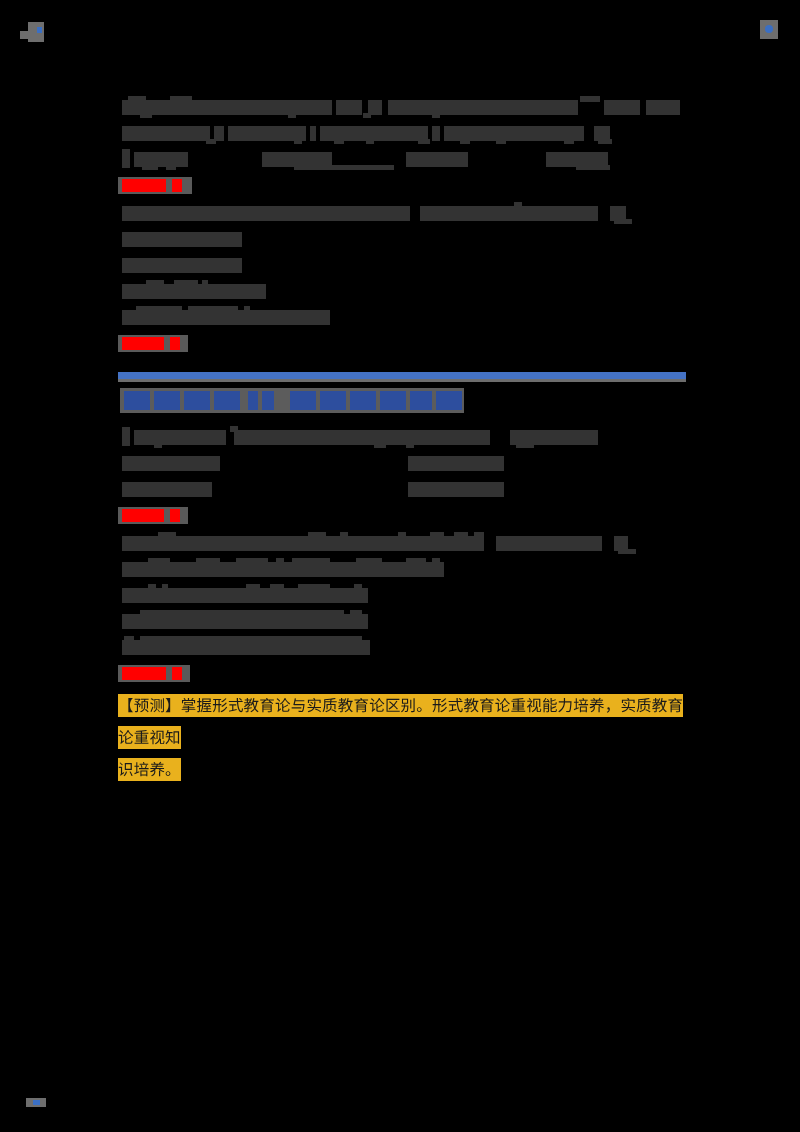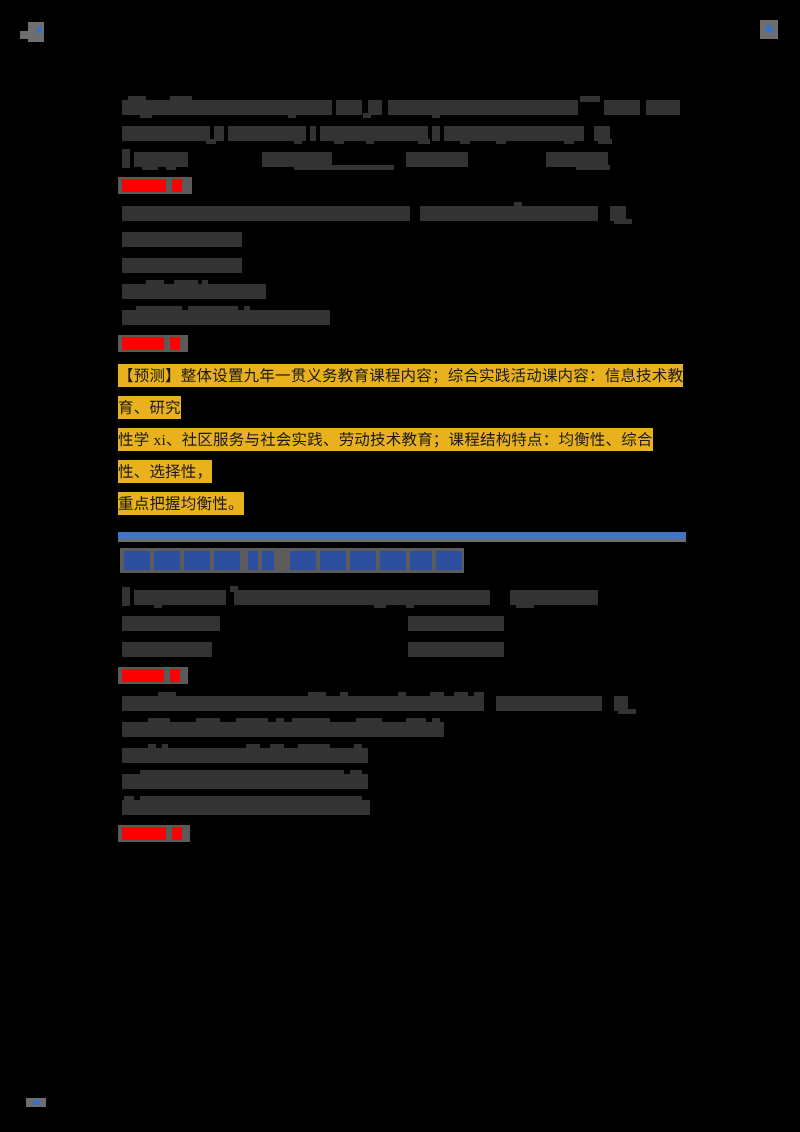--- a/index.html
+++ b/index.html
@@ -231,25 +231,20 @@
         <div class="bar nub" style="left:126px; width:6px;"></div>
       </div>
 
       <div class="answer-line">
         <div class="answer-mark" style="width:70px;">
           <div class="redbar" style="width:42px;"></div>
           <div class="redbar" style="width:10px; margin-left:6px;"></div>
         </div>
       </div>
 
-      <div class="prediction">
-        <span class="hl">【预测】整体设置九年一贯义务教育课程内容；综合实践活动课内容：信息技术教育、研究</span><br>
-        <span class="hl">性学 xi、社区服务与社会实践、劳动技术教育；课程结构特点：均衡性、综合性、选择性，</span><br>
-        <span class="hl">重点把握均衡性。</span>
-      </div>
     </div>
 
     <div class="section-rule"></div>
 
     <div class="section-heading">
       <div class="hl-bg" style="left:2px; width:344px;"></div>
       <div class="gl" style="left:6px;   width:26px;"></div>
       <div class="gl" style="left:36px;  width:26px;"></div>
       <div class="gl" style="left:66px;  width:26px;"></div>
       <div class="gl" style="left:96px;  width:26px;"></div>
@@ -344,16 +339,20 @@
         <div class="bar nub" style="left:22px; width:222px;"></div>
       </div>
 
       <div class="answer-line">
         <div class="answer-mark" style="width:72px;">
           <div class="redbar" style="width:44px;"></div>
           <div class="redbar" style="width:10px; margin-left:6px;"></div>
         </div>
       </div>
 
+      <div class="prediction">
+        <span class="hl">【预测】掌握形式教育论与实质教育论区别。形式教育论重视能力培养，实质教育论重视知</span><br>
+        <span class="hl">识培养。</span>
+      </div>
     </div>
 
   </div>
 </div>
 
 </body></html>

